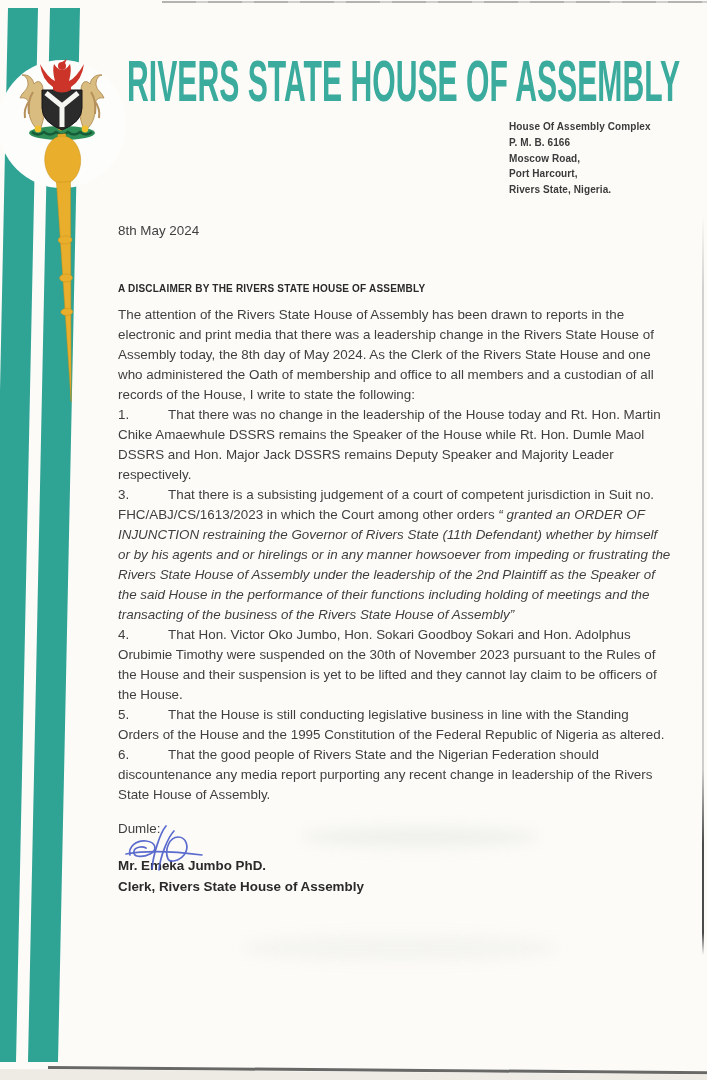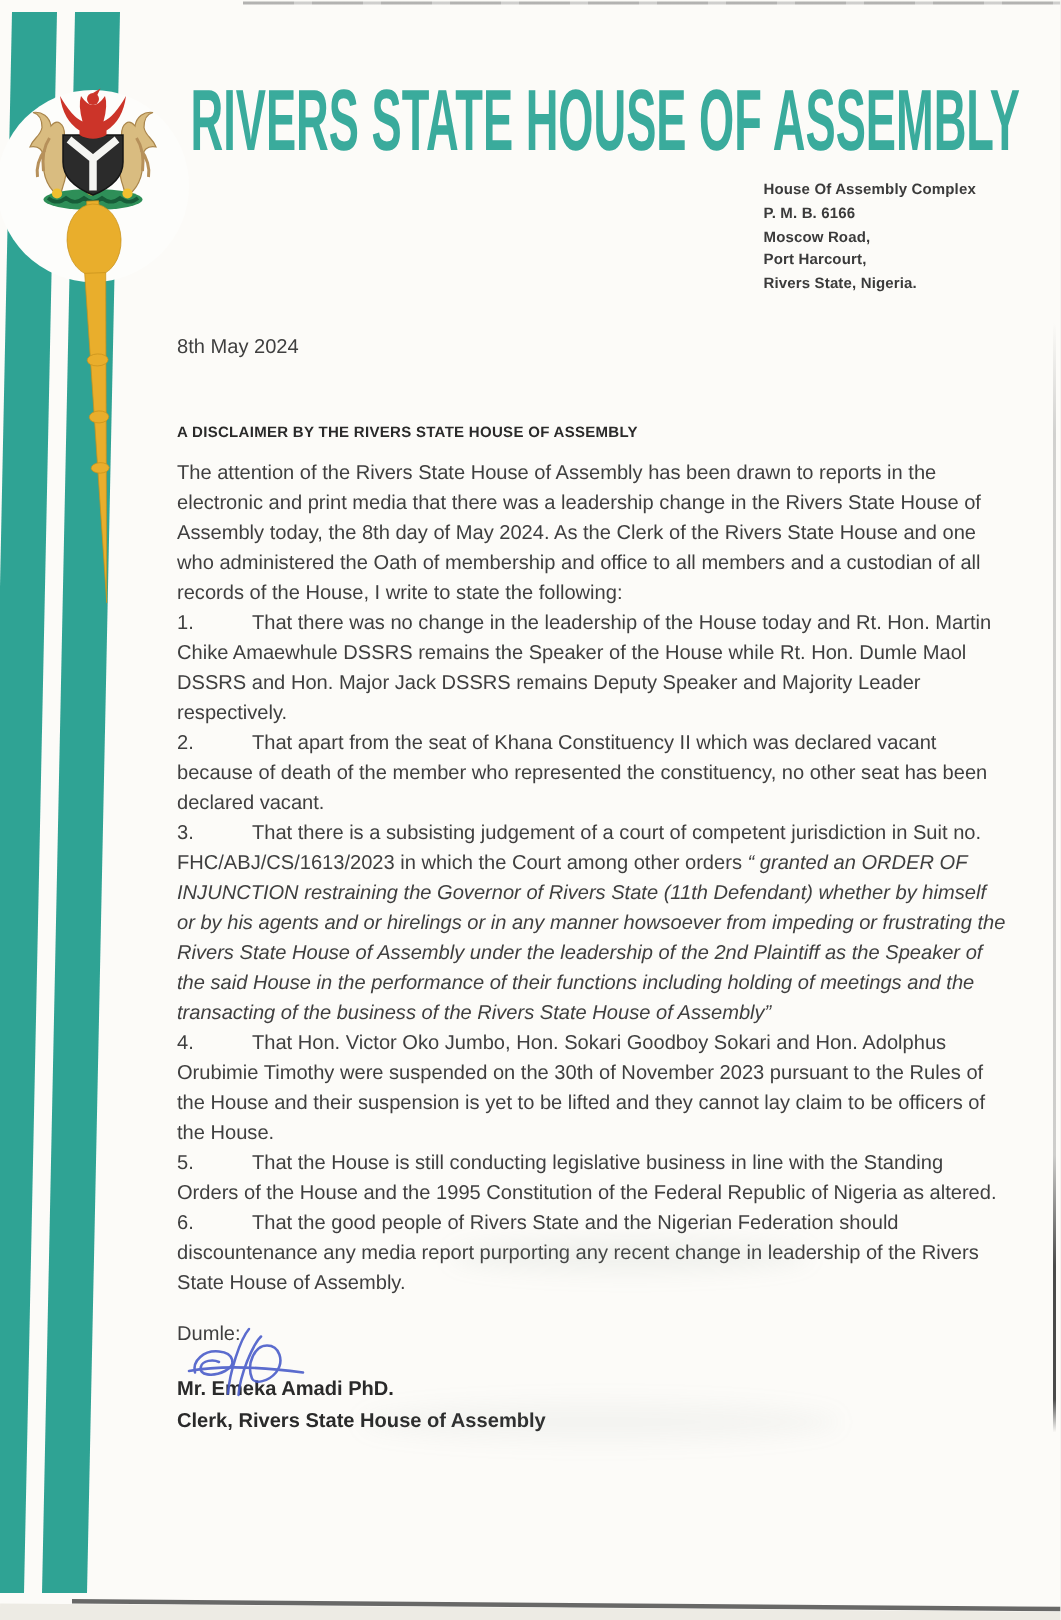--- a/index.html
+++ b/index.html
@@ -135,42 +135,41 @@
 
   <div class="content">
     <p class="date">8th May 2024</p>
 
     <h2 class="heading">A DISCLAIMER BY THE RIVERS STATE HOUSE OF ASSEMBLY</h2>
 
     <p class="para">The attention of the Rivers State House of Assembly has been drawn to reports in the electronic and print media that there was a leadership change in the Rivers State House of Assembly today, the 8th day of May 2024. As the Clerk of the Rivers State House and one who administered the Oath of membership and office to all members and a custodian of all records of the House, I write to state the following:</p>
 
     <div>
       <p class="item"><span class="num">1.</span><span>That there was no change in the leadership of the House today and Rt. Hon. Martin Chike Amaewhule DSSRS remains the Speaker of the House while Rt. Hon. Dumle Maol DSSRS and Hon. Major Jack DSSRS remains Deputy Speaker and Majority Leader respectively.</span><span class="quote"></span></p>
-      <p class="item"><span class="num">2.</span><span>That apart from the seat of Khana Constituency II which was declared vacant because of death of the member who represented the constituency, no other seat has been declared vacant.</span><span class="quote"></span></p>
       <p class="item"><span class="num">3.</span><span>That there is a subsisting judgement of a court of competent jurisdiction in Suit no. FHC/ABJ/CS/1613/2023 in which the Court among other orders </span><span class="quote">“ granted an ORDER OF INJUNCTION restraining the Governor of Rivers State (11th Defendant) whether by himself or by his agents and or hirelings or in any manner howsoever from impeding or frustrating the Rivers State House of Assembly under the leadership of the 2nd Plaintiff as the Speaker of the said House in the performance of their functions including holding of meetings and the transacting of the business of the Rivers State House of Assembly”</span></p>
       <p class="item"><span class="num">4.</span><span>That Hon. Victor Oko Jumbo, Hon. Sokari Goodboy Sokari and Hon. Adolphus Orubimie Timothy were suspended on the 30th of November 2023 pursuant to the Rules of the House and their suspension is yet to be lifted and they cannot lay claim to be officers of the House.</span><span class="quote"></span></p>
       <p class="item"><span class="num">5.</span><span>That the House is still conducting legislative business in line with the Standing Orders of the House and the 1995 Constitution of the Federal Republic of Nigeria as altered.</span><span class="quote"></span></p>
       <p class="item"><span class="num">6.</span><span>That the good people of Rivers State and the Nigerian Federation should discountenance any media report purporting any recent change in leadership of the Rivers State House of Assembly.</span><span class="quote"></span></p>
     </div>
 
     <p class="signed">Dumle:</p>
 
     <div class="sig-anchor">
       <svg class="signature-svg" width="80" height="50" viewBox="0 0 80 50">
         <g fill="none" stroke="#4a5cc9" stroke-width="1.7" stroke-linecap="round" opacity="0.9">
           <path d="M6,32 C4,24 12,17 22,18 C32,19 34,27 26,31 C18,35 8,34 10,28 C11,24 18,23 22,25"></path>
           <path d="M28,46 C29,32 36,10 42,3"></path>
           <path d="M35,47 C36,34 44,14 50,8"></path>
           <path d="M44,36 C40,26 46,14 54,14 C62,14 66,24 60,32 C55,38 46,40 44,36"></path>
           <path d="M2,31 C24,27 48,28 78,32"></path>
         </g>
       </svg>
     </div>
 
-    <p class="name">Mr. Emeka Amadi PhD.</p>
+    <p class="name">Mr. Emeka Jumbo PhD.</p>
     <p class="role">Clerk, Rivers State House of Assembly</p>
   </div>
 
   <div class="top-edge"></div>
   <div class="right-edge"></div>
   <div class="bottom-edge"></div>
   <div class="below-edge"></div>
   <div class="smudge smudge1"></div>
   <div class="smudge smudge2"></div>
 

